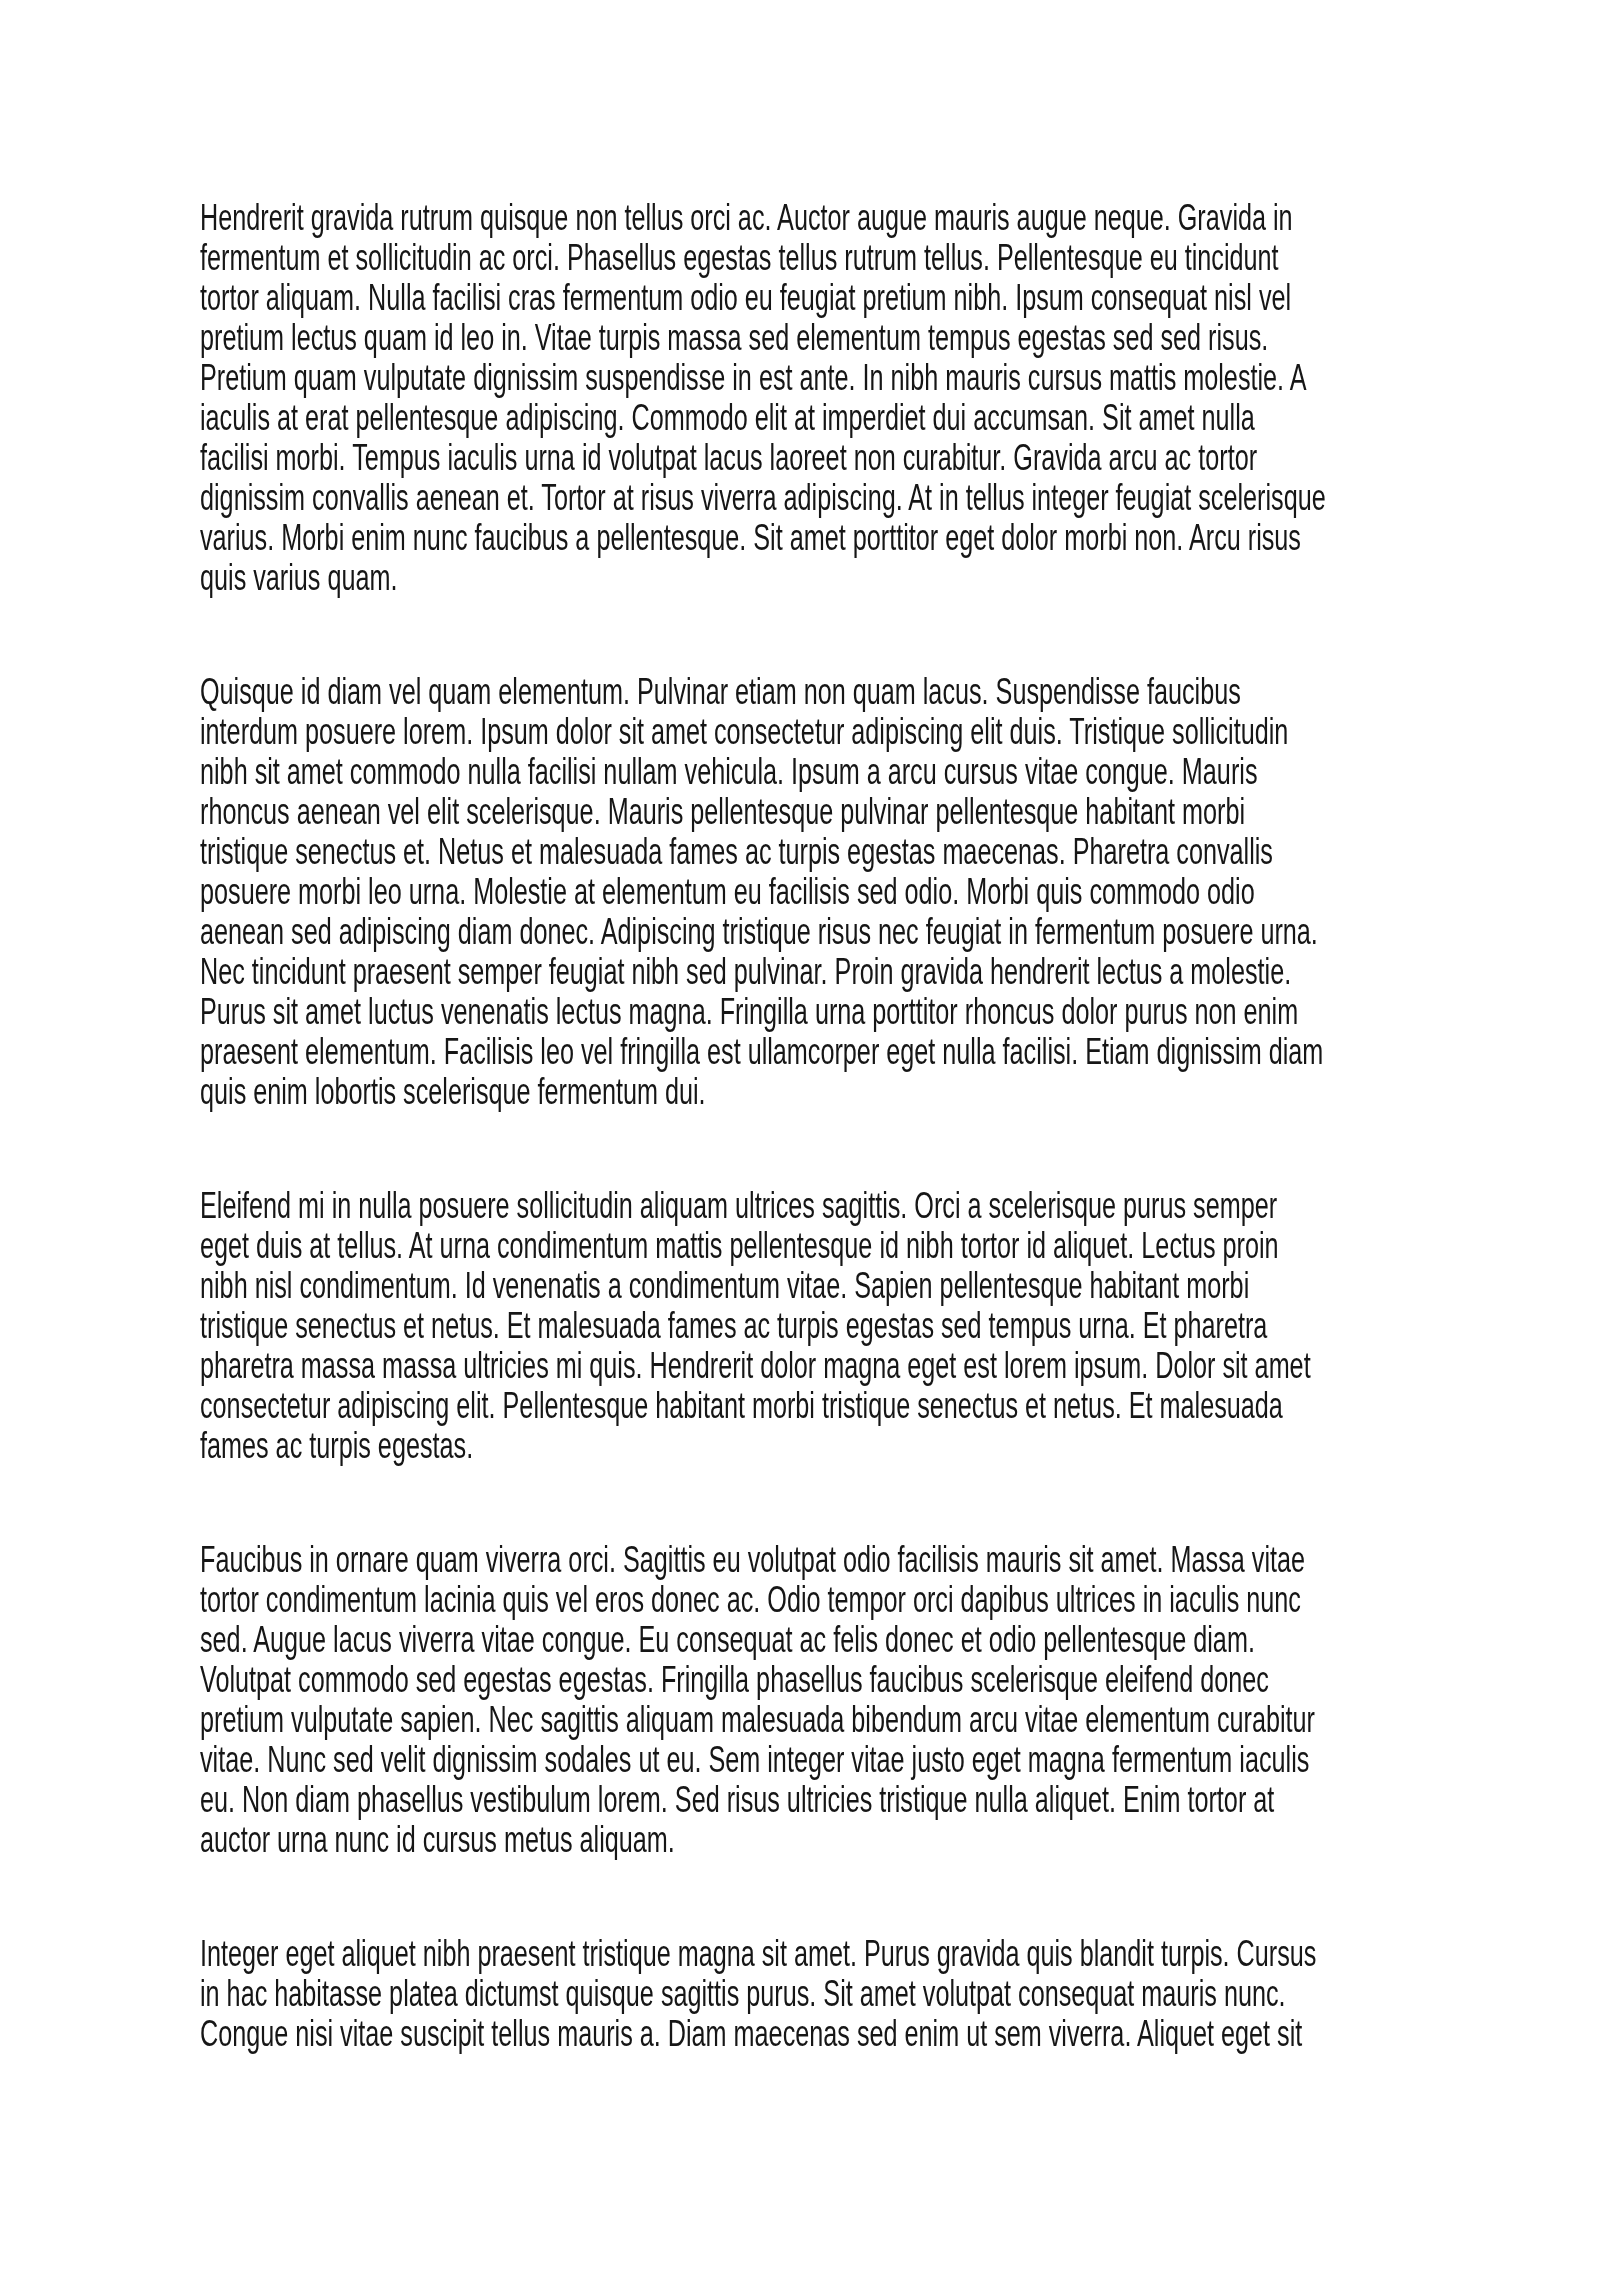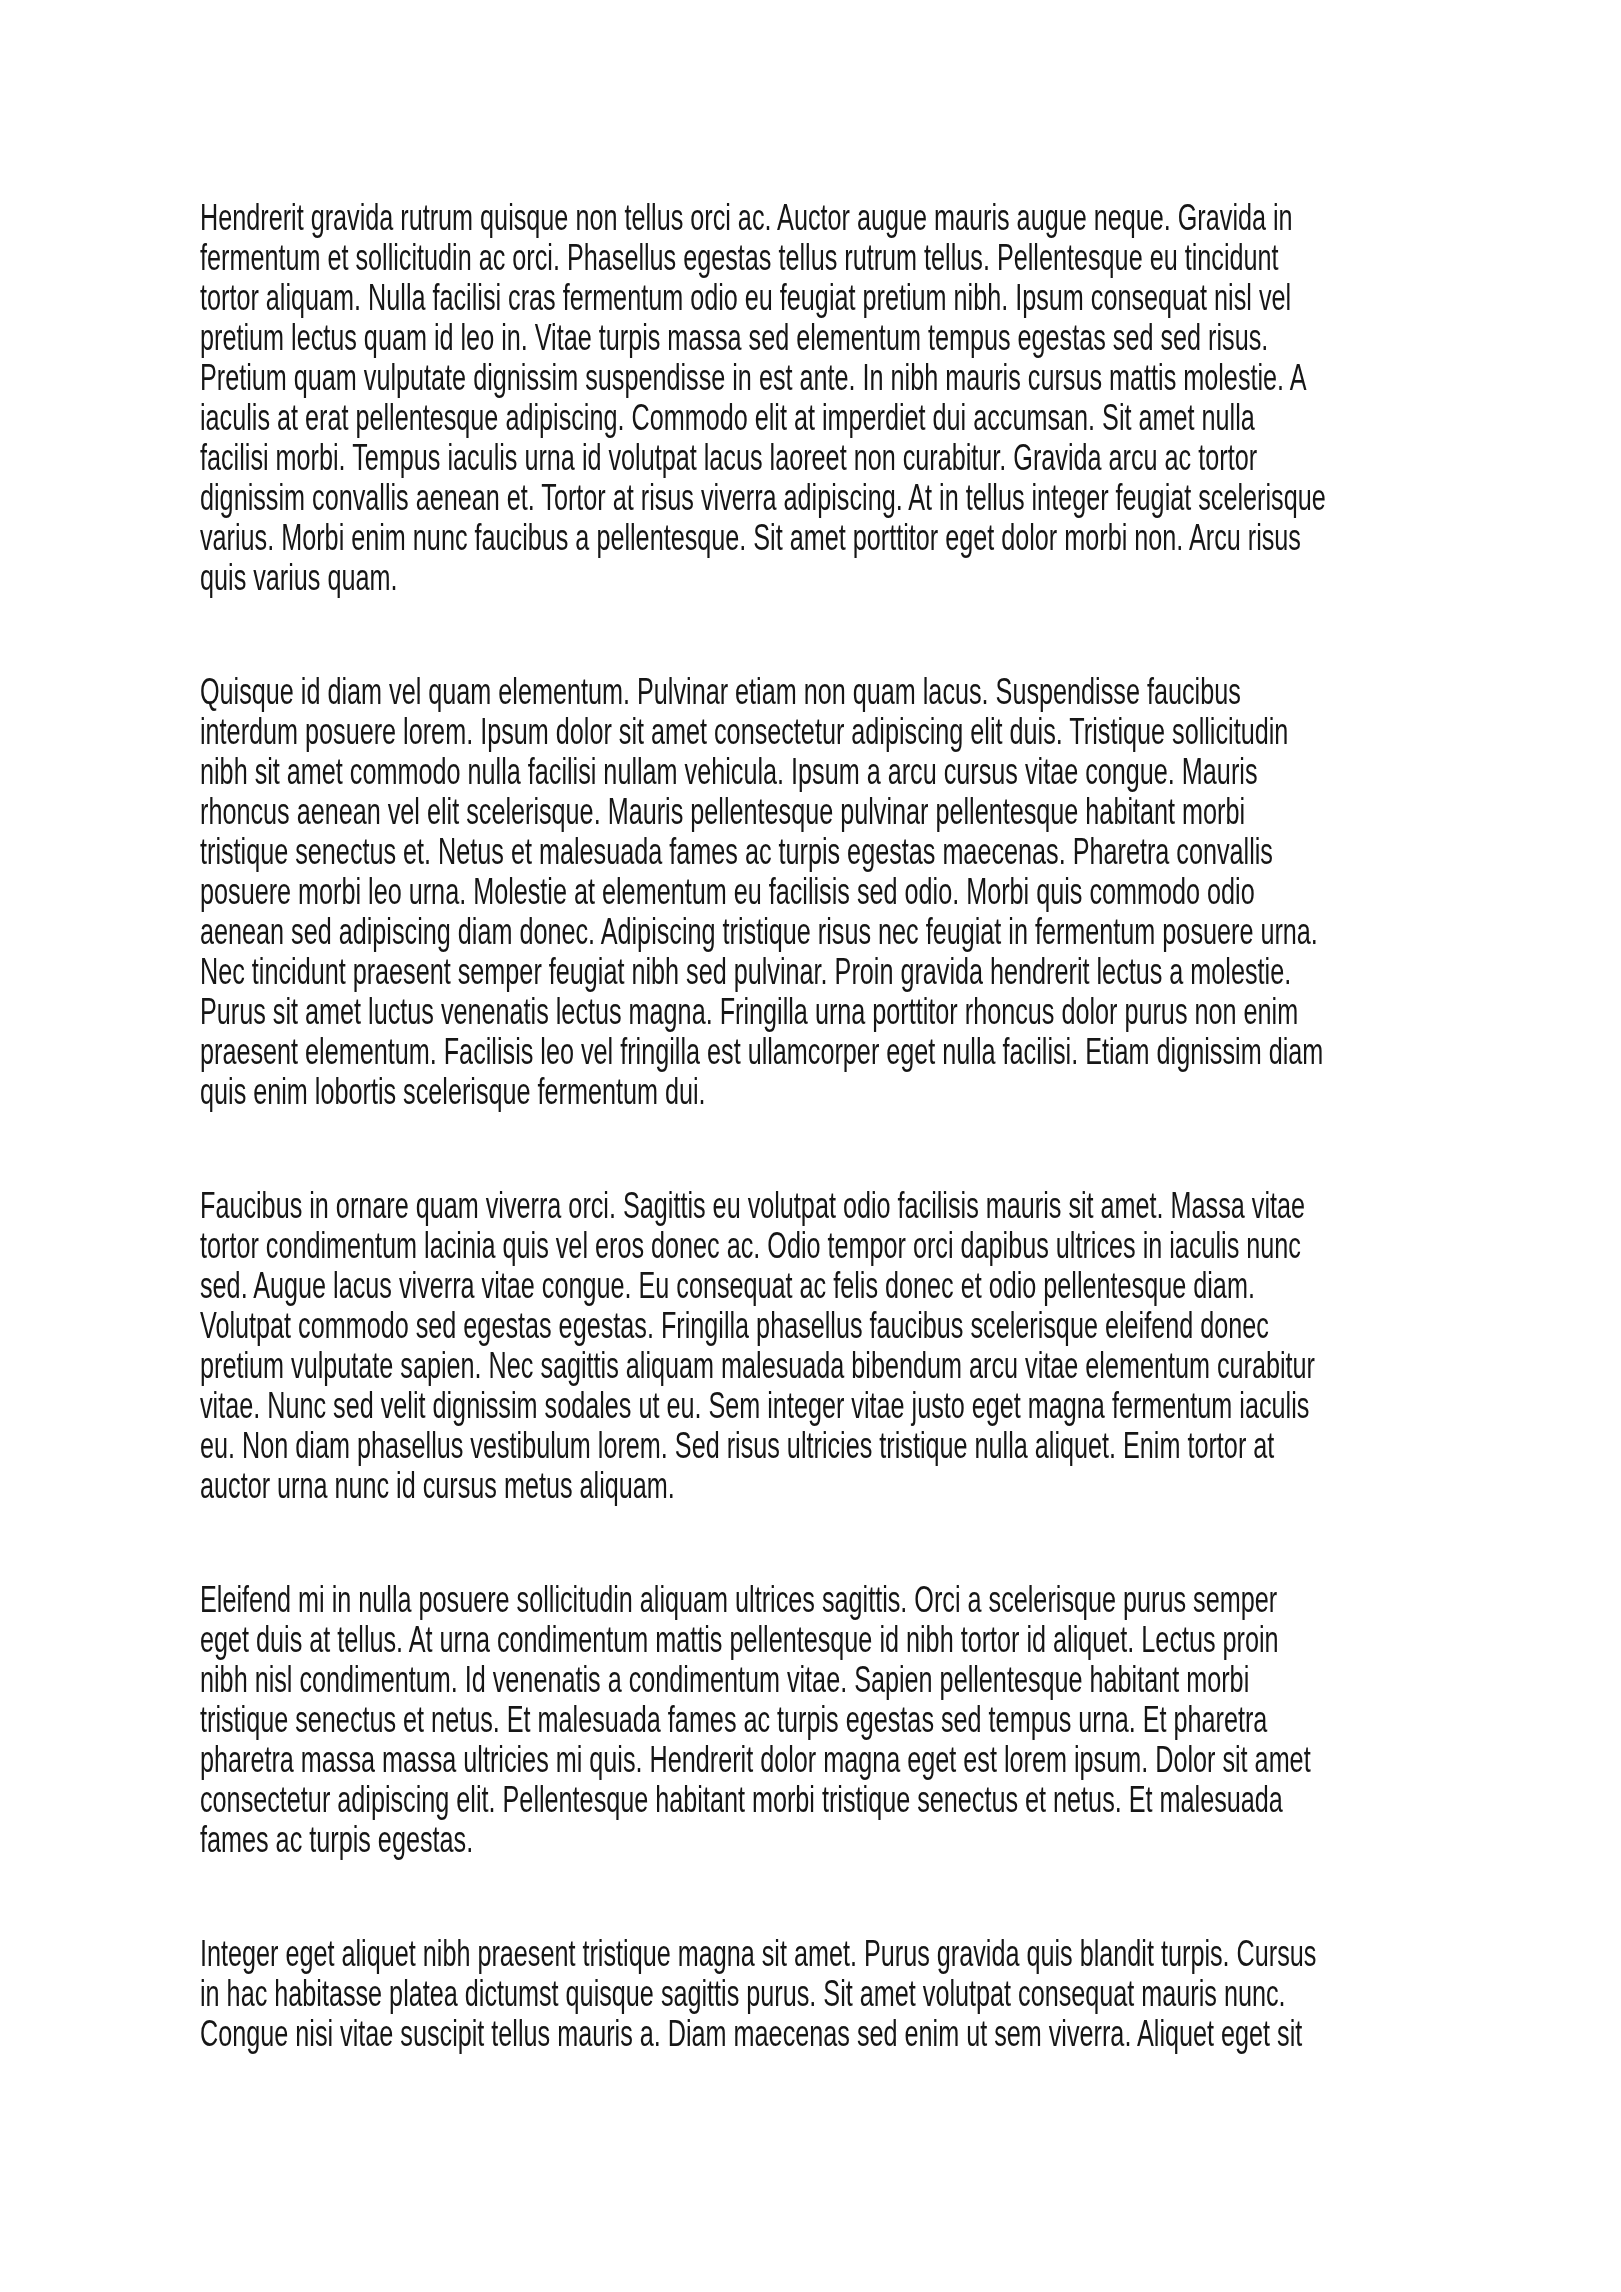--- a/index.html
+++ b/index.html
@@ -62,37 +62,37 @@
         <div class="line">rhoncus aenean vel elit scelerisque. Mauris pellentesque pulvinar pellentesque habitant morbi</div>
         <div class="line">tristique senectus et. Netus et malesuada fames ac turpis egestas maecenas. Pharetra convallis</div>
         <div class="line">posuere morbi leo urna. Molestie at elementum eu facilisis sed odio. Morbi quis commodo odio</div>
         <div class="line">aenean sed adipiscing diam donec. Adipiscing tristique risus nec feugiat in fermentum posuere urna.</div>
         <div class="line">Nec tincidunt praesent semper feugiat nibh sed pulvinar. Proin gravida hendrerit lectus a molestie.</div>
         <div class="line">Purus sit amet luctus venenatis lectus magna. Fringilla urna porttitor rhoncus dolor purus non enim</div>
         <div class="line">praesent elementum. Facilisis leo vel fringilla est ullamcorper eget nulla facilisi. Etiam dignissim diam</div>
         <div class="line">quis enim lobortis scelerisque fermentum dui.</div>
       </div>
       <div class="para">
+        <div class="line">Eleifend mi in nulla posuere sollicitudin aliquam ultrices sagittis. Orci a scelerisque purus semper</div>
+        <div class="line">eget duis at tellus. At urna condimentum mattis pellentesque id nibh tortor id aliquet. Lectus proin</div>
+        <div class="line">nibh nisl condimentum. Id venenatis a condimentum vitae. Sapien pellentesque habitant morbi</div>
+        <div class="line">tristique senectus et netus. Et malesuada fames ac turpis egestas sed tempus urna. Et pharetra</div>
+        <div class="line">pharetra massa massa ultricies mi quis. Hendrerit dolor magna eget est lorem ipsum. Dolor sit amet</div>
+        <div class="line">consectetur adipiscing elit. Pellentesque habitant morbi tristique senectus et netus. Et malesuada</div>
+        <div class="line">fames ac turpis egestas.</div>
+      </div>
+      <div class="para">
         <div class="line">Faucibus in ornare quam viverra orci. Sagittis eu volutpat odio facilisis mauris sit amet. Massa vitae</div>
         <div class="line">tortor condimentum lacinia quis vel eros donec ac. Odio tempor orci dapibus ultrices in iaculis nunc</div>
         <div class="line">sed. Augue lacus viverra vitae congue. Eu consequat ac felis donec et odio pellentesque diam.</div>
         <div class="line">Volutpat commodo sed egestas egestas. Fringilla phasellus faucibus scelerisque eleifend donec</div>
         <div class="line">pretium vulputate sapien. Nec sagittis aliquam malesuada bibendum arcu vitae elementum curabitur</div>
         <div class="line">vitae. Nunc sed velit dignissim sodales ut eu. Sem integer vitae justo eget magna fermentum iaculis</div>
         <div class="line">eu. Non diam phasellus vestibulum lorem. Sed risus ultricies tristique nulla aliquet. Enim tortor at</div>
         <div class="line">auctor urna nunc id cursus metus aliquam.</div>
-      </div>
-      <div class="para">
-        <div class="line">Eleifend mi in nulla posuere sollicitudin aliquam ultrices sagittis. Orci a scelerisque purus semper</div>
-        <div class="line">eget duis at tellus. At urna condimentum mattis pellentesque id nibh tortor id aliquet. Lectus proin</div>
-        <div class="line">nibh nisl condimentum. Id venenatis a condimentum vitae. Sapien pellentesque habitant morbi</div>
-        <div class="line">tristique senectus et netus. Et malesuada fames ac turpis egestas sed tempus urna. Et pharetra</div>
-        <div class="line">pharetra massa massa ultricies mi quis. Hendrerit dolor magna eget est lorem ipsum. Dolor sit amet</div>
-        <div class="line">consectetur adipiscing elit. Pellentesque habitant morbi tristique senectus et netus. Et malesuada</div>
-        <div class="line">fames ac turpis egestas.</div>
       </div>
       <div class="para">
         <div class="line">Integer eget aliquet nibh praesent tristique magna sit amet. Purus gravida quis blandit turpis. Cursus</div>
         <div class="line">in hac habitasse platea dictumst quisque sagittis purus. Sit amet volutpat consequat mauris nunc.</div>
         <div class="line">Congue nisi vitae suscipit tellus mauris a. Diam maecenas sed enim ut sem viverra. Aliquet eget sit</div>
       </div>
     </div>
 </div>
 
 

